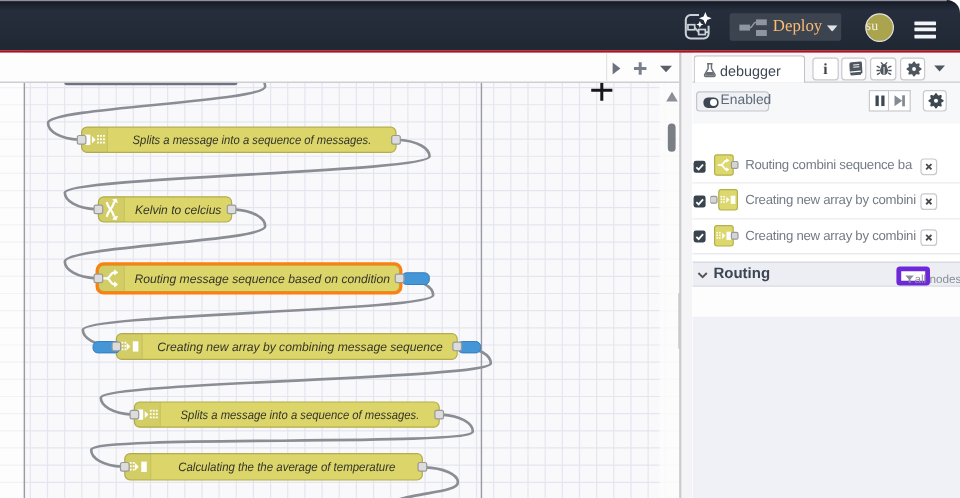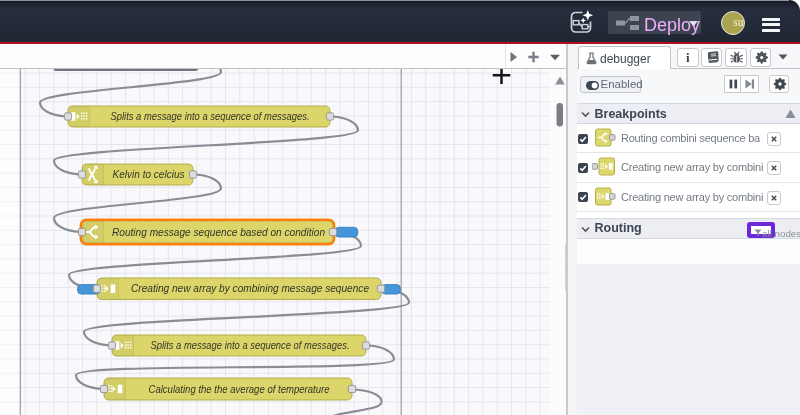--- a/index.html
+++ b/index.html
@@ -2,23 +2,23 @@
 <html><head><meta charset="utf-8"><style>
 html,body{margin:0;padding:0;}
 body{width:800px;height:415px;overflow:hidden;position:relative;
      font-family:"Liberation Sans",sans-serif;background:#fff;}
 .abs{position:absolute;}
 #header{left:0;top:0;width:800px;height:42px;border-top-right-radius:11px;
   background:linear-gradient(#12161f 0%,#1c222e 9%,#262e3d 22%,#232b39 60%,#1f2732 100%);}
 #header-topline{left:0;top:0;width:789px;height:1px;background:#8f929c;}
 #redline{left:0;top:42px;width:800px;height:2.2px;background:#b11020;}
 #deploy{left:608px;top:11px;width:93px;height:23px;background:#3c4450;border-radius:2px;}
-#deploy .dtxt{position:absolute;left:36px;top:4px;font-size:18px;color:#f0abfc;}
+#deploy .dtxt{position:absolute;left:36px;top:4px;font-size:14px;color:#fdba74;font-family:Liberation Serif, serif;}
 #avatar{left:720.5px;top:10.5px;width:22px;height:22px;border-radius:50%;background:#aaa44e;
-        border:1.8px solid #e3e3e3;text-align:right;}
+        border:1.8px solid #e3e3e3;text-align:left;}
 #avatar span{font-family:"Liberation Serif",serif;font-size:11.5px;color:#f3eedd;line-height:21px;}
 .hbar{left:762px;width:18px;height:3.4px;background:#f2f4f6;border-radius:0.5px;}
 #tabbar{left:0;top:44px;width:566px;height:25px;background:#fdfdfd;
         border-bottom:1px solid #c3c3c7;box-sizing:border-box;}
 #tabbar .sep{position:absolute;left:505px;top:0;width:1px;height:24px;background:#e4e4e4;}
 #divider{left:566px;top:44px;width:1.5px;height:371px;background:#c9c9ce;}
 #splitter{left:567.5px;top:44px;width:9.5px;height:371px;background:#f4f4f6;}
 #sidebar{left:577px;top:44px;width:223px;height:371px;background:#fff;overflow:hidden;}
 #sb-tabstrip{left:0;top:0;width:223px;height:25px;background:#f7f7f9;
         border-bottom:1px solid #c3c3c7;box-sizing:border-box;}
@@ -250,29 +250,20 @@
         </svg></div>
 <div class="tbtn" style="left:164px;width:17.5px;border-left:none;"><svg width="17" height="16" viewBox="0 0 17 16">
 <path d="M 4.4,3.4 l 6.4,4.6 -6.4,4.6 z" fill="#848b93"></path>
           <rect x="10.8" y="3.4" width="2.3" height="9.2" fill="#848b93"></rect>
         </svg></div>
 <div class="tbtn" style="left:191.5px;width:20px;border-radius:3px;"><svg width="20" height="16" viewBox="0 0 20 16">
           <path d="M 10.0,2.4 L 11.4,4.6 L 14.0,4.0 L 13.4,6.6 L 15.6,8.0 L 13.4,9.4 L 14.0,12.0 L 11.4,11.4 L 10.0,13.6 L 8.6,11.4 L 6.0,12.0 L 6.6,9.4 L 4.4,8.0 L 6.6,6.6 L 6.0,4.0 L 8.6,4.6 Z" fill="#3f4750" stroke="#3f4750" stroke-width="1.6" stroke-linejoin="round"></path>
           <circle cx="10" cy="8" r="1.7" fill="#fff"></circle>
         </svg></div>
 </div>
-    <div class="abs sechead" style="top:59px;">
-<svg class="abs" style="left:4px;top:7px" width="9" height="7" viewBox="0 0 9 7">
-        <path d="M1,1.5 l3.5,3.5 3.5,-3.5" stroke="#555" stroke-width="1.6" fill="none"></path>
-      </svg>
-<b>Breakpoints</b>
-<svg class="abs" style="left:207.5px;top:4.5px" width="11" height="10" viewBox="0 0 11 10">
-        <path d="M5.5,0.5 l5,8.5 h-10 z" fill="#8a8e96"></path>
-      </svg>
-</div>
     <div class="abs bprow" style="top:80.0px;">
       <div class="chk">
         <svg width="10" height="10" viewBox="0 0 10 10" style="display:block">
           <path d="M2.3,5.4 l1.9,1.9 L7.9,3.1" stroke="#fff" stroke-width="1.5" fill="none"></path>
         </svg>
       </div>
       <svg class="abs" style="left:15px;top:4px" width="28" height="20" viewBox="0 0 28 20">
         <rect x="3.5" y="1" width="15.5" height="17" rx="2" fill="#ddd86e" stroke="#b5b049" stroke-width="1"></rect>
         <g stroke="#fff" stroke-width="1.5" fill="none">
           <path d="M 6.199999999999999,9.5 h 2.5"></path>

